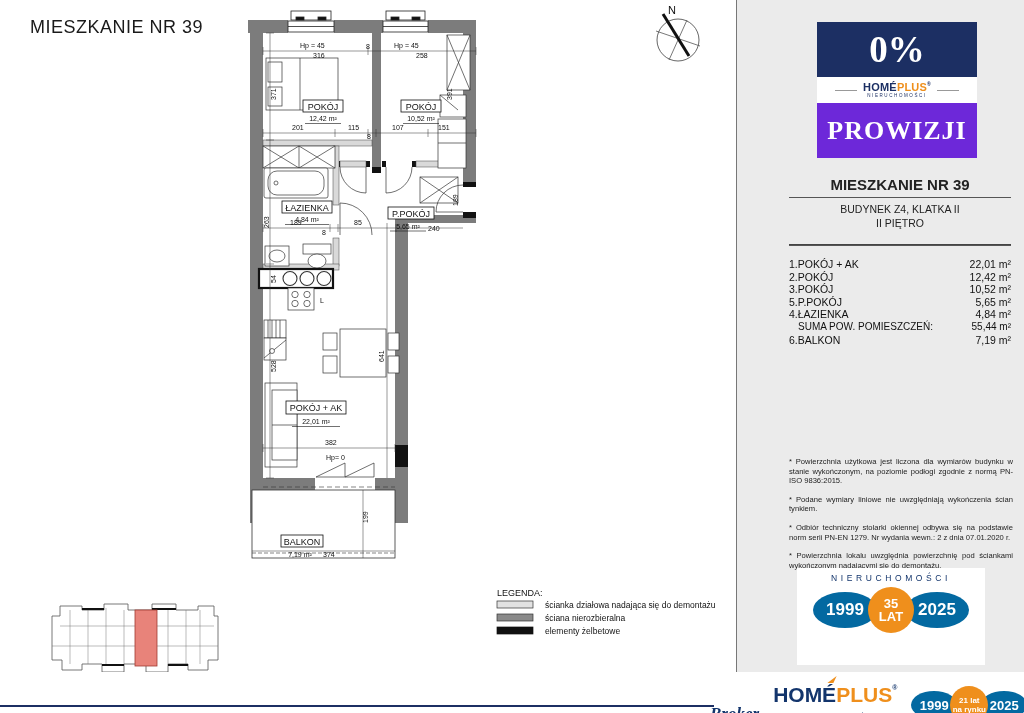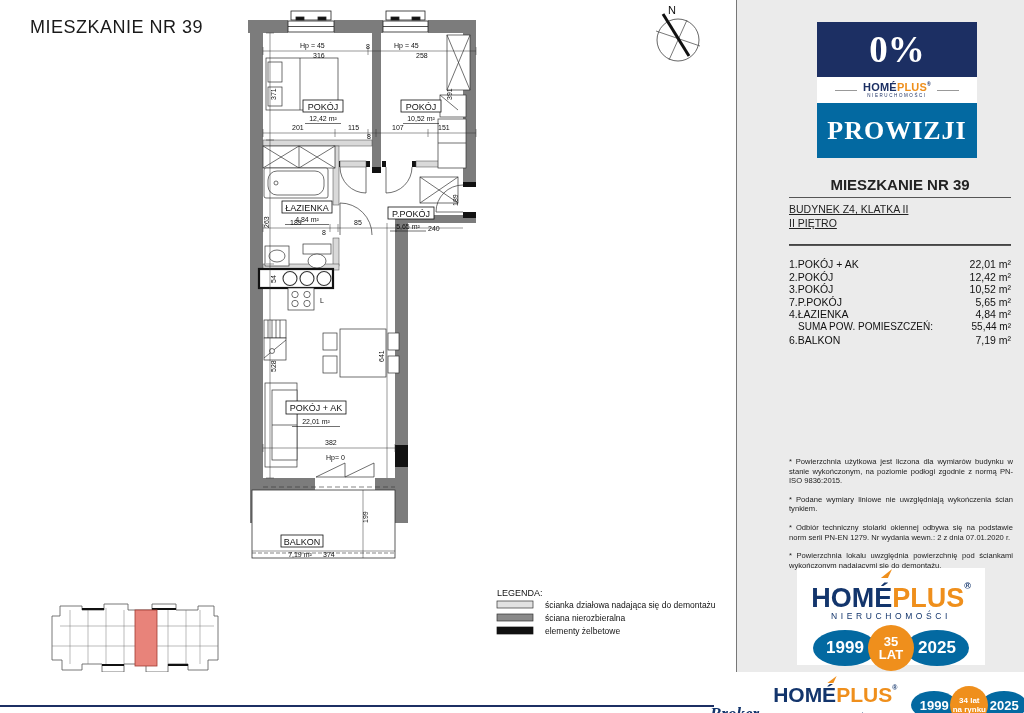--- a/index.html
+++ b/index.html
@@ -26,29 +26,29 @@
   .banner-navy{height:55px;background:#1c2f63;color:#fff;display:flex;align-items:center;justify-content:center;
                font-family:"Liberation Serif",serif;font-weight:bold;font-size:37px;}
   .banner-white{height:26px;background:#fff;display:flex;align-items:center;justify-content:center;gap:6px;}
   .dash{width:22px;height:1px;background:#999;}
   .mini-logo{text-align:center;line-height:10px;}
   .mini-word{font-size:11px;font-weight:bold;letter-spacing:.2px;}
   .mini-word .home{color:#1c2f63;}
   .mini-word .plus{color:#ef8f1c;}
   .mini-word sup{font-size:5px;color:#1c2f63;}
   .mini-sub{font-size:4.5px;letter-spacing:1.6px;color:#1c2f63;}
-  .banner-orange{height:55px;background:#0369a1;color:#fff;display:flex;align-items:center;justify-content:center;
+  .banner-orange{height:55px;background:#6d28d9;color:#fff;display:flex;align-items:center;justify-content:center;
                  font-family:"Liberation Serif",serif;font-weight:bold;font-size:26px;letter-spacing:1px;}
 
   
   .info-panel{position:absolute;left:52px;top:176px;width:222px;}
   .ip-title{font-size:15px;font-weight:bold;text-align:center;color:#222;}
   .ip-rule{border-top:1px solid #555;margin:4px 0 5px;}
   .ip-rule.thick{border-top:1.5px solid #444;margin-top:15px;margin-bottom:0;}
-  .ip-sub{font-size:10.5px;margin:2px 0;color:#222;text-decoration:underline;}
+  .ip-sub{text-align:center;font-size:10.5px;margin:2px 0;color:#222;}
   .ip-row{display:flex;justify-content:space-between;font-size:11px;}
   .ip-row.head{font-weight:bold;padding:5px 0;}
   .ip-list{margin-top:12px;}
   .ip-list .ip-row{font-size:10.5px;line-height:12.6px;}
   .ip-row.sum{font-size:10px;line-height:12.6px;padding-left:9px;}
   .footnotes{position:absolute;left:52px;top:448px;width:224px;font-size:7.6px;line-height:9.6px;
              color:#222;text-align:justify;}
   .footnotes p{margin:9px 0 1px 0;}
 
   
@@ -421,21 +421,21 @@
         </div>
       <div class="ip-row">
           <span>2.POKÓJ</span>
           <span>12,42 m²</span>
         </div>
       <div class="ip-row">
           <span>3.POKÓJ</span>
           <span>10,52 m²</span>
         </div>
       <div class="ip-row">
-          <span>7.P.POKÓJ</span>
+          <span>5.P.POKÓJ</span>
           <span>5,65 m²</span>
         </div>
       <div class="ip-row">
           <span>4.ŁAZIENKA</span>
           <span>4,84 m²</span>
         </div>
       <div class="ip-row sum">
           <span>SUMA POW. POMIESZCZEŃ:</span>
           <span>55,44 m²</span>
         </div>
@@ -447,24 +447,20 @@
   </div>
 
   <div class="footnotes">
     <p>* Powierzchnia użytkowa jest liczona dla wymiarów budynku w stanie wykończonym, na poziomie podłogi zgodnie z normą PN-ISO 9836:2015.</p>
     <p>* Podane wymiary liniowe nie uwzględniają wykończenia ścian tynkiem.</p>
     <p>* Odbiór techniczny stolarki okiennej odbywa się na podstawie norm serii PN-EN 1279. Nr wydania wewn.: 2 z dnia 07.01.2020 r.</p>
     <p>* Powierzchnia lokalu uwzględnia powierzchnię pod ściankami wykończonym nadającymi się do demontażu.</p>
   </div>
 
   <div class="logo-box">
-    <div class="lb-word">
-      <span class="flag"></span>
-      <span class="home">HOMÉ</span><span class="plus">PLUS</span><sup>®</sup>
-    </div>
     <div class="lb-sub">NIERUCHOMOŚCI</div>
     <div class="lb-ovals">
       <div class="oval navy">1999</div>
       <div class="oval orange">
         <span>35</span>
           <span>LAT</span>
       </div>
       <div class="oval navy">2025</div>
     </div>
   </div>
@@ -477,19 +473,19 @@
     <div class="f-logo">
       <div class="f-word">
         <span class="f-flag"></span>
         <span class="home">HOMÉ</span><span class="plus">PLUS</span><sup>®</sup>
       </div>
       <div class="f-sub">NIERUCHOMOŚCI</div>
     </div>
     <div class="f-ovals">
       <div class="oval navy small">1999</div>
       <div class="oval orange small">
-        <span>34 lat</span>
+        <span>21 lat</span>
           <span>na rynku</span>
       </div>
       <div class="oval navy small">2025</div>
     </div>
   </div>
 </div>
 
 </body></html>

